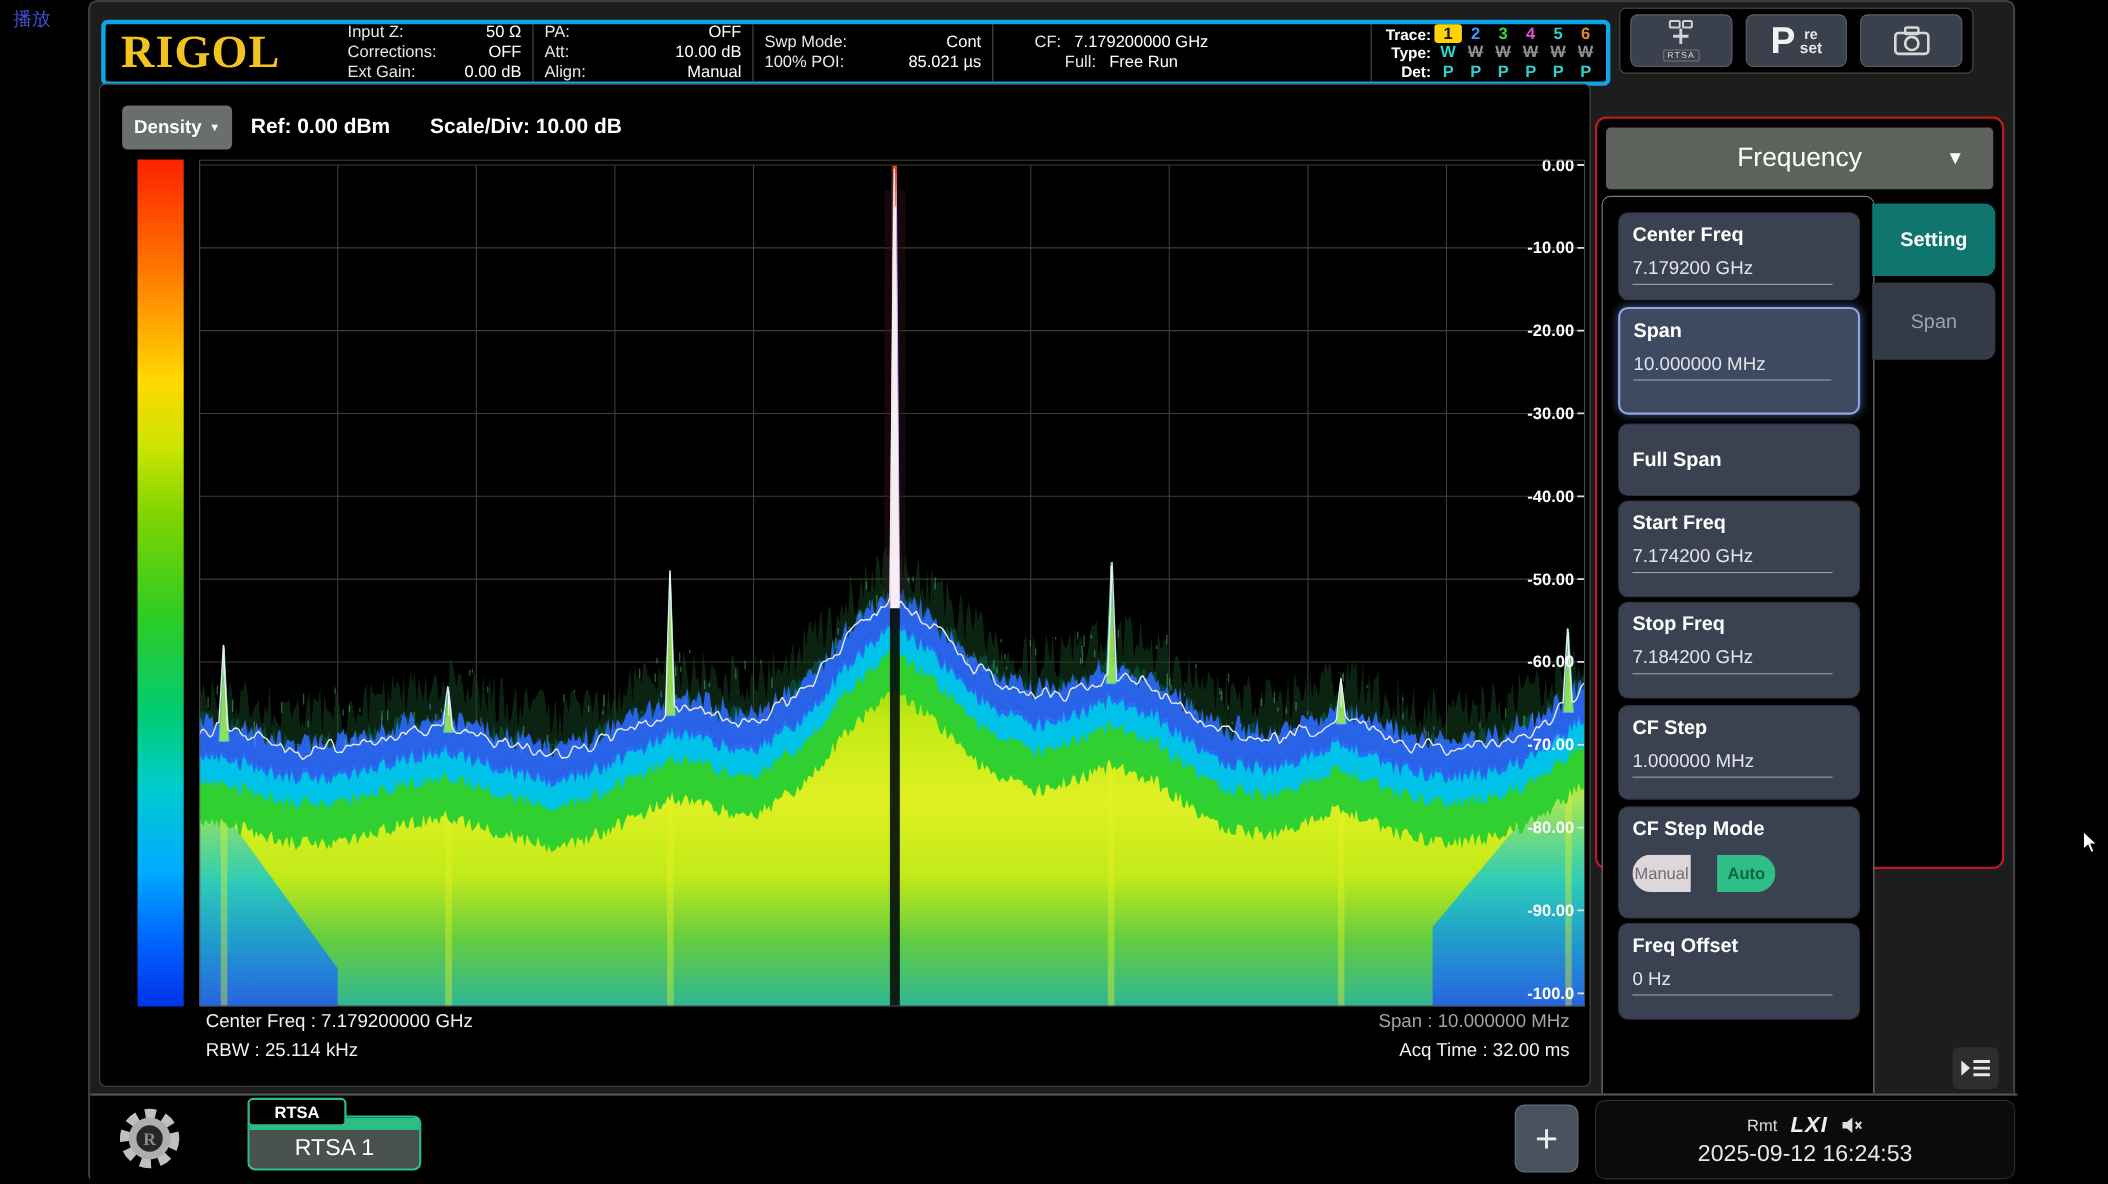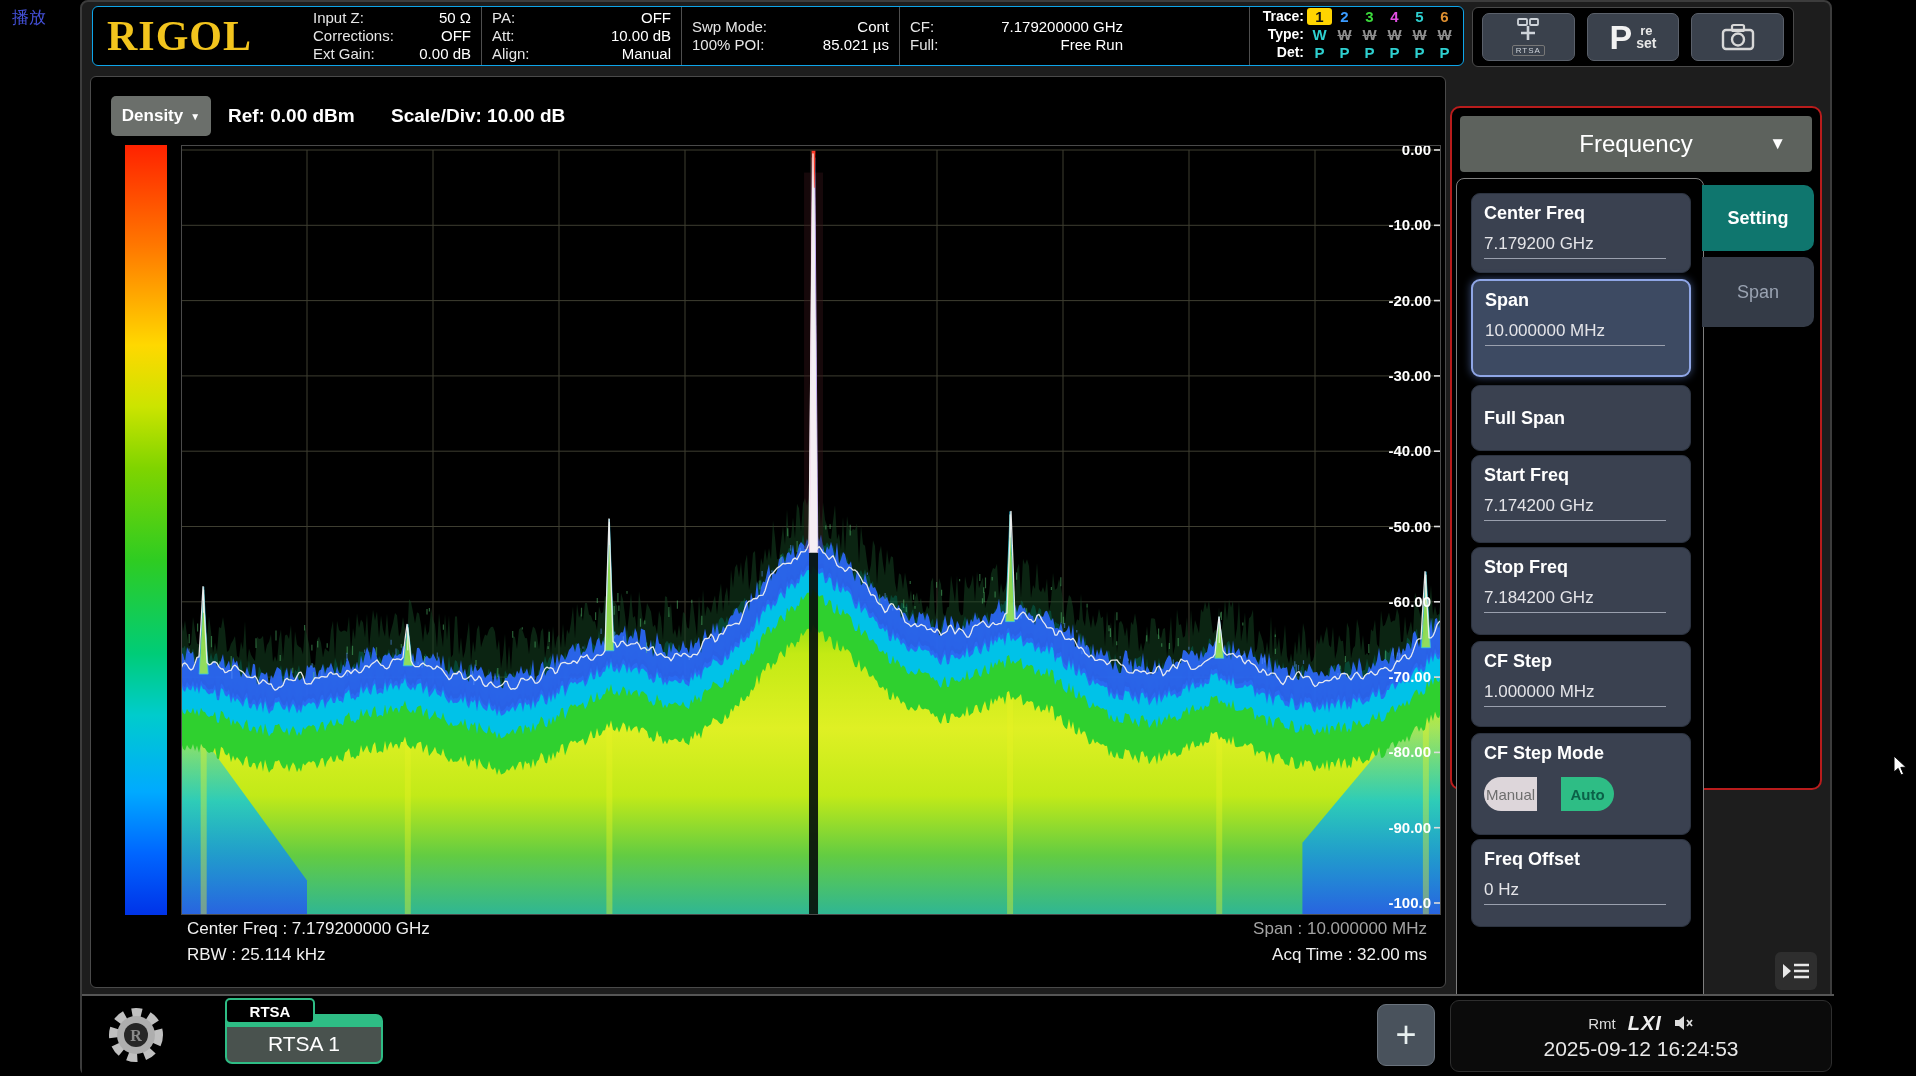--- a/index.html
+++ b/index.html
@@ -2,22 +2,22 @@
 <html><head>
 <meta charset="utf-8">
 <style>
   html,body{margin:0;padding:0;background:#000;}
   .page{position:relative;width:1916px;height:1076px;background:#000;overflow:hidden;
         font-family:"Liberation Sans",sans-serif;-webkit-font-smoothing:antialiased;}
   .play-overlay{position:absolute;left:12px;top:6px;color:#4450d8;font-size:17px;}
   .screen{position:absolute;left:80px;top:0;width:1752px;height:1076px;background:#1d1d1d;
           border:2px solid #3c3c3c;border-radius:8px;box-sizing:border-box;}
   
-  .topbar{position:absolute;left:10px;top:4px;width:1372px;height:60px;background:#000;
-          border:1px solid #0ea5e9;border-radius:6px;display:flex;align-items:stretch;box-sizing:border-box;}
+  .topbar{position:absolute;left:10px;top:16px;width:1372px;height:60px;background:#000;
+          border:4px solid #0ea5e9;border-radius:6px;display:flex;align-items:stretch;box-sizing:border-box;}
   .logo{width:196px;display:flex;align-items:center;padding-left:14px;
         font-family:"Liberation Serif",serif;font-weight:bold;font-size:42px;color:#f2c41d;letter-spacing:1px;}
   .tb-sections{display:flex;flex:1;}
   .tb-sec{display:flex;flex-direction:column;justify-content:center;padding:0 10px;box-sizing:border-box;}
   .tb-sec{border-left:1px solid #4e4e4e;}
   .tb-sec:first-child{border-left:none;}
   .tb-row{display:flex;justify-content:space-between;font-size:15px;line-height:18px;}
   .tb-lab{color:#e6e6e6;}
   .tb-val{color:#fff;margin-left:12px;white-space:nowrap;}
   .trace-block{border-left:1px solid #4e4e4e;display:flex;flex-direction:column;justify-content:flex-start;padding:0 6px;}
@@ -138,21 +138,21 @@
           <div class="tb-sec" style="width: 218px;">
             <div class="tb-row">
               <span class="tb-lab">Swp Mode:</span>
               <span class="tb-val">Cont</span>
             </div>
             <div class="tb-row">
               <span class="tb-lab">100% POI:</span>
               <span class="tb-val">85.021 µs</span>
             </div>
           </div>
-          <div class="tb-sec" style="width: 234px;">
+          <div class="tb-sec" style="width: 234px; align-items: center;">
             <div class="tb-row">
               <span class="tb-lab">CF:</span>
               <span class="tb-val">7.179200000 GHz</span>
             </div>
             <div class="tb-row">
               <span class="tb-lab">Full:</span>
               <span class="tb-val">Free Run</span>
             </div>
           </div>
         </div>

